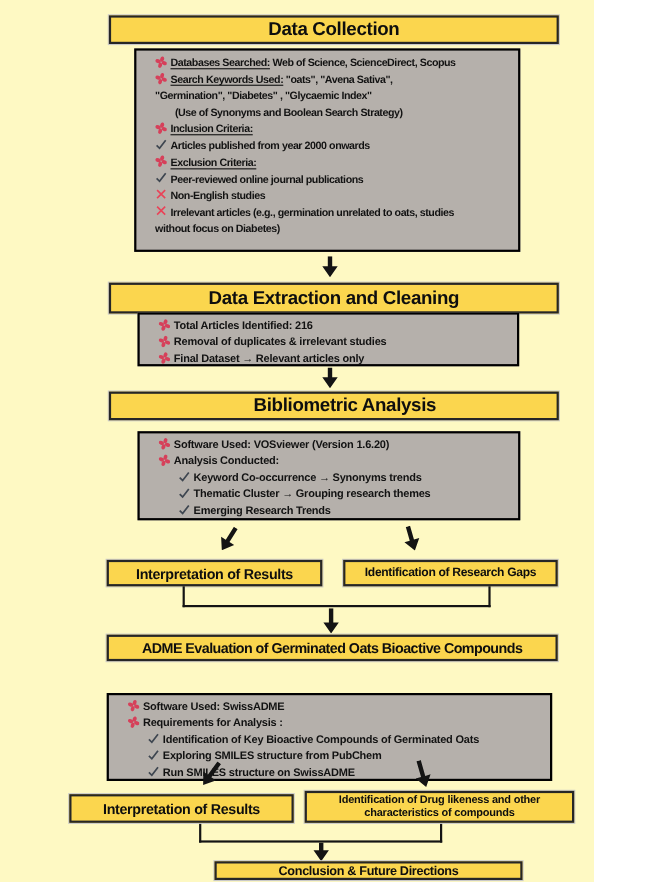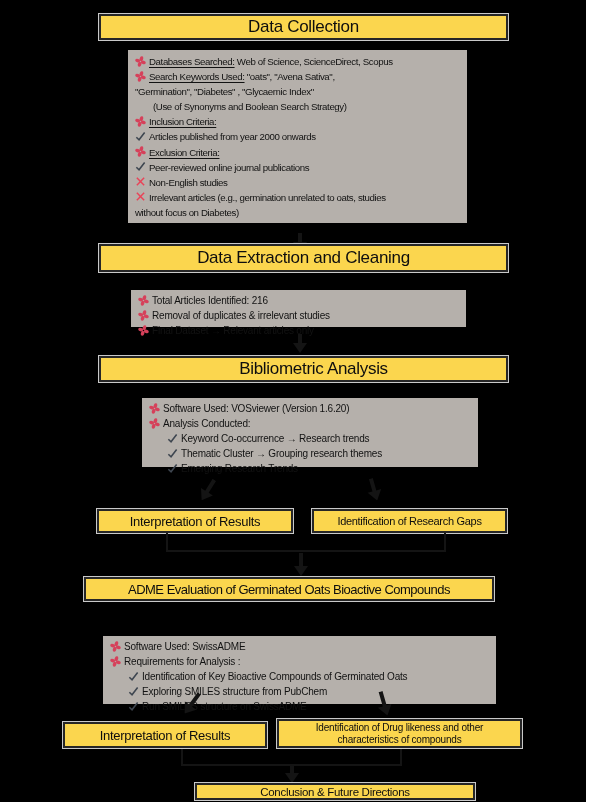--- a/index.html
+++ b/index.html
@@ -1,29 +1,29 @@
 <!DOCTYPE html>
 <html style="--yellow: #FBD64E; --gray: #B5B0AB; --pin: #D6405A; --check: #3E4650; --cross: #E94358; --line: #141414;"><head>
 <meta charset="utf-8">
 <style>
   html,body{margin:0;padding:0;background:#ffffff;}
   #canvas{
-    position:relative;width:586px;height:802px;background:#000000;
-    font-family:"Liberation Sans",sans-serif;font-weight:400;color:#121212;
+    position:relative;width:540px;height:802px;background:#fef9c3;
+    font-family:"Liberation Sans",sans-serif;font-weight:700;color:#121212;
     overflow:hidden;
   }
   .yhead{
     position:absolute;background:var(--yellow);border:2px solid #262626;
     box-shadow:0 0 0 1px #c9c9c9;box-sizing:border-box;
     display:flex;align-items:center;justify-content:center;text-align:center;
     letter-spacing:-0.3px;color:#0e0e0e;
   }
   .gbox{
-    position:absolute;background:var(--gray);border:6px solid #000000;
-    box-sizing:border-box;padding:4px 6px 0 7px;
+    position:absolute;background:var(--gray);border:2px solid #000000;
+    box-sizing:border-box;padding:4px 6px 0 17px;
   }
   .line{white-space:nowrap;font-size:10px;line-height:15px;letter-spacing:-0.2px;}
   #gray-collection .line{font-size:9.7px;line-height:15.1px;letter-spacing:-0.4px;}
   .ic{display:inline-block;width:11px;height:11px;margin-right:3px;vertical-align:-1.5px;}
   .ic svg{display:block;}
   .ul{text-decoration:underline;text-underline-offset:2px;}
   .arr{position:absolute;}
   .arr svg{display:block;}
   .arr svg path{fill:var(--line);}
   .conn{
@@ -92,21 +92,21 @@
           </svg></span><span>Irrelevant articles (e.g., germination unrelated to oats, studies</span></div>
       <div class="line"><span>without focus on Diabetes)</span></div>
     </div>
 
   <div class="arr" style="left:292px;top:233px;">
     <svg width="16" height="19" viewBox="0 0 16 19">
         <path d="M6 0 h4 v9 h5 l-7 10 -7 -10 h5 z"></path>
       </svg>
   </div>
 
-  <div class="yhead fs17" style="left:99px;top:244px;width:409px;height:28px;text-align:center;">Data Extraction and Cleaning</div>
+  <div class="yhead fs17" style="left:99px;top:257px;width:409px;height:28px;text-align:center;">Data Extraction and Cleaning</div>
   <div class="gbox" style="left:125px;top:284px;width:347px;height:49px;padding-top:3px;">
       <div class="line"><span class="ic"><svg viewBox="0 0 12 12" width="11" height="11">
             <g fill="#D6405A" transform="rotate(18 6 6)">
               <ellipse cx="6" cy="2.8" rx="1.9" ry="2.7"></ellipse>
               <ellipse cx="6" cy="9.2" rx="1.9" ry="2.7"></ellipse>
               <ellipse cx="2.8" cy="6" rx="2.7" ry="1.9"></ellipse>
               <ellipse cx="9.2" cy="6" rx="2.7" ry="1.9"></ellipse>
             </g>
           </svg></span><span>Total Articles Identified: 216</span></div>
       <div class="line"><span class="ic"><svg viewBox="0 0 12 12" width="11" height="11">
@@ -127,40 +127,40 @@
           </svg></span><span>Final Dataset → Relevant articles only</span></div>
     </div>
 
   <div class="arr" style="left:292px;top:334px;">
     <svg width="16" height="19" viewBox="0 0 16 19">
         <path d="M6 0 h4 v9 h5 l-7 10 -7 -10 h5 z"></path>
       </svg>
   </div>
 
   <div class="yhead fs17" style="left:99px;top:356px;width:409px;height:26px;padding-left:20px;">Bibliometric Analysis</div>
-  <div class="gbox" style="left:136px;top:392px;width:348px;height:81px;padding-top:3px;">
+  <div class="gbox" style="left:125px;top:392px;width:348px;height:81px;padding-top:3px;">
       <div class="line"><span class="ic"><svg viewBox="0 0 12 12" width="11" height="11">
             <g fill="#D6405A" transform="rotate(18 6 6)">
               <ellipse cx="6" cy="2.8" rx="1.9" ry="2.7"></ellipse>
               <ellipse cx="6" cy="9.2" rx="1.9" ry="2.7"></ellipse>
               <ellipse cx="2.8" cy="6" rx="2.7" ry="1.9"></ellipse>
               <ellipse cx="9.2" cy="6" rx="2.7" ry="1.9"></ellipse>
             </g>
           </svg></span><span>Software Used: VOSviewer (Version 1.6.20)</span></div>
       <div class="line"><span class="ic"><svg viewBox="0 0 12 12" width="11" height="11">
             <g fill="#D6405A" transform="rotate(18 6 6)">
               <ellipse cx="6" cy="2.8" rx="1.9" ry="2.7"></ellipse>
               <ellipse cx="6" cy="9.2" rx="1.9" ry="2.7"></ellipse>
               <ellipse cx="2.8" cy="6" rx="2.7" ry="1.9"></ellipse>
               <ellipse cx="9.2" cy="6" rx="2.7" ry="1.9"></ellipse>
             </g>
           </svg></span><span>Analysis Conducted:</span></div>
       <div class="line" style="padding-left: 18px;"><span class="ic"><svg viewBox="0 0 12 12" width="11" height="11">
             <path d="M1.5 6.8 L4.4 9.6 L10.5 1.6" fill="none" stroke="#3E4650" stroke-width="1.7"></path>
-          </svg></span><span>Keyword Co-occurrence → Research trends</span></div>
+          </svg></span><span>Keyword Co-occurrence → Synonyms trends</span></div>
       <div class="line" style="padding-left: 18px;"><span class="ic"><svg viewBox="0 0 12 12" width="11" height="11">
             <path d="M1.5 6.8 L4.4 9.6 L10.5 1.6" fill="none" stroke="#3E4650" stroke-width="1.7"></path>
           </svg></span><span>Thematic Cluster → Grouping research themes</span></div>
       <div class="line" style="padding-left: 18px;"><span class="ic"><svg viewBox="0 0 12 12" width="11" height="11">
             <path d="M1.5 6.8 L4.4 9.6 L10.5 1.6" fill="none" stroke="#3E4650" stroke-width="1.7"></path>
           </svg></span><span>Emerging Research Trends</span></div>
     </div>
 
   <div class="arr" style="left:200px;top:478px;transform:rotate(32deg);">
     <svg width="16" height="24" viewBox="0 0 16 24">
@@ -176,21 +176,21 @@
   <div class="yhead fs13b" style="left:97px;top:509px;width:196px;height:24px;">Interpretation of Results</div>
   <div class="yhead fs11" style="left:312px;top:509px;width:195px;height:24px;">Identification of Research Gaps</div>
 
   <div class="conn" style="left:166px;top:533px;width:280px;height:19px;"></div>
   <div class="arr" style="left:293px;top:553px;">
     <svg width="16" height="23" viewBox="0 0 16 23">
         <path d="M6 0 h4 v13 h5 l-7 10 -7 -10 h5 z"></path>
       </svg>
   </div>
 
-  <div class="yhead fs13" style="left:84px;top:577px;width:410px;height:24px;">ADME Evaluation of Germinated Oats Bioactive Compounds</div>
+  <div class="yhead fs13" style="left:97px;top:577px;width:410px;height:24px;">ADME Evaluation of Germinated Oats Bioactive Compounds</div>
   <div class="gbox" style="left:97px;top:630px;width:405px;height:80px;padding-top:3px;">
       <div class="line"><span class="ic"><svg viewBox="0 0 12 12" width="11" height="11">
             <g fill="#D6405A" transform="rotate(18 6 6)">
               <ellipse cx="6" cy="2.8" rx="1.9" ry="2.7"></ellipse>
               <ellipse cx="6" cy="9.2" rx="1.9" ry="2.7"></ellipse>
               <ellipse cx="2.8" cy="6" rx="2.7" ry="1.9"></ellipse>
               <ellipse cx="9.2" cy="6" rx="2.7" ry="1.9"></ellipse>
             </g>
           </svg></span><span>Software Used: SwissADME</span></div>
       <div class="line"><span class="ic"><svg viewBox="0 0 12 12" width="11" height="11">

